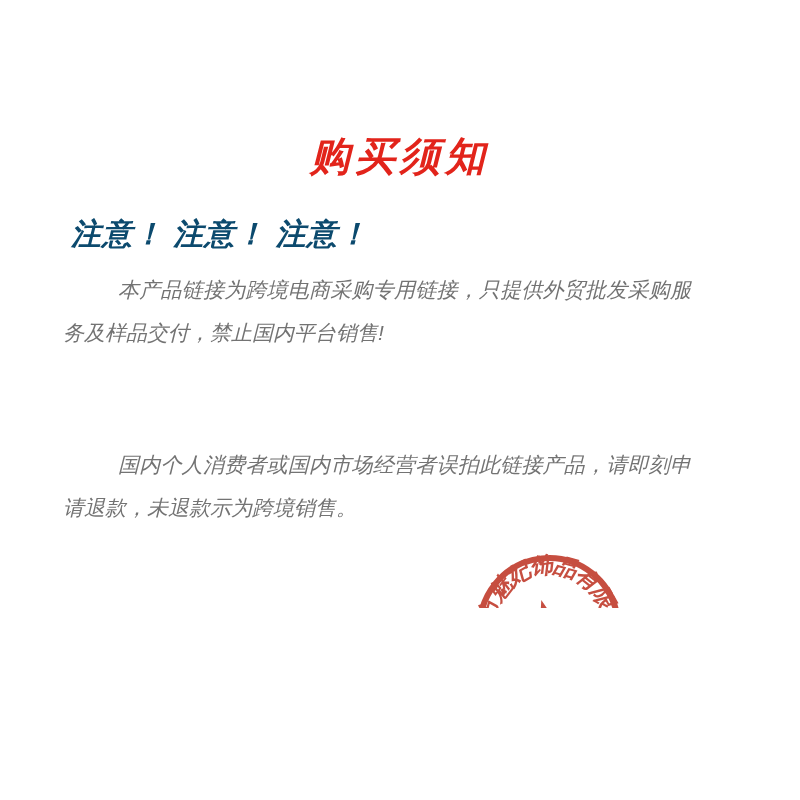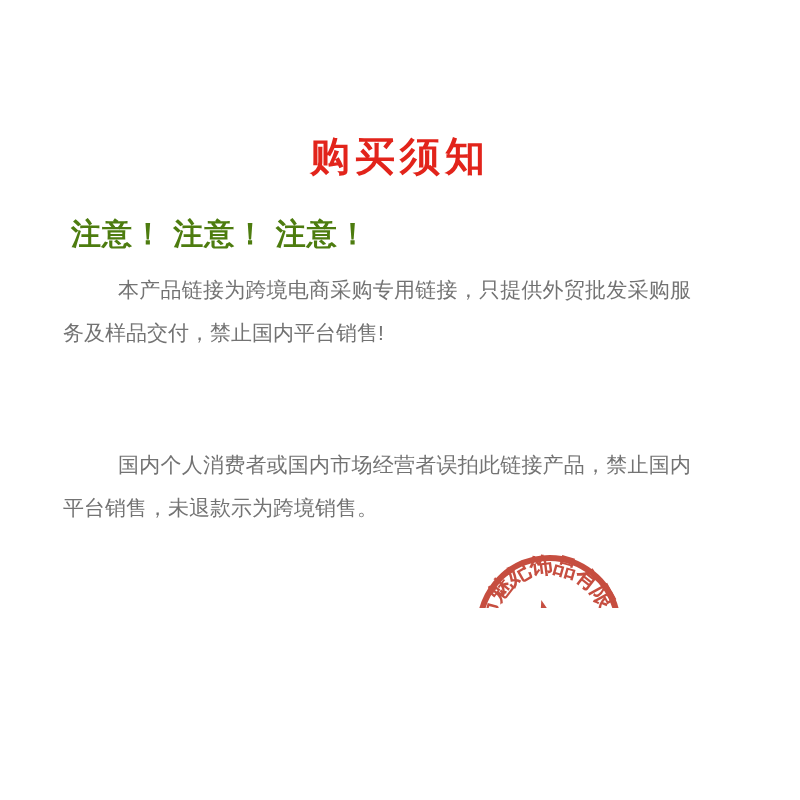--- a/index.html
+++ b/index.html
@@ -8,20 +8,21 @@
     background: #ffffff;
   }
   .page {
     position: relative;
     width: 800px;
     height: 608px;
     background: #ffffff;
     overflow: hidden;
     font-family: "Liberation Sans", sans-serif;
     color: #1a1a1a;
+    font-style: italic;
   }
   .doc-title {
     position: absolute;
     top: 136px;
     left: 0;
     width: 800px;
     text-align: center;
     font-size: 40px;
     line-height: 1;
     font-weight: bold;
@@ -29,21 +30,21 @@
     color: #e2241b;
   }
   .attention {
     position: absolute;
     top: 217px;
     left: 71px;
     font-size: 30px;
     line-height: 1.1;
     font-weight: bold;
     letter-spacing: 1px;
-    color: #4d7c0f;
+    color: #0c4a6e;
   }
   .para {
     position: absolute;
     left: 63px;
     width: 628px;
     font-size: 21px;
     line-height: 43px;
     text-indent: 55px;
     color: #737373;
     text-align: justify;
@@ -93,21 +94,21 @@
 
 <div class="page">
 
   <div class="doc-title">购买须知</div>
 
   <div class="attention">注意！ 注意！ 注意！</div>
 
   <div class="para para-1">本产品链接为跨境电商采购专用链接，只提供外贸批发采购服务及样品交付，禁止国内平台销售!</div>
 
 
-  <div class="para para-3">国内个人消费者或国内市场经营者误拍此链接产品，禁止国内平台销售，未退款示为跨境销售。</div>
+  <div class="para para-3">国内个人消费者或国内市场经营者误拍此链接产品，请即刻申请退款，未退款示为跨境销售。</div>
 
   <div class="company-name">义乌市魅妃饰品有限公司</div>
 
   <div class="seal">
     <svg width="160" height="160" viewBox="-80 -80 160 160" xmlns="http://www.w3.org/2000/svg">
       <g transform="rotate(-6)">
 
         <circle cx="0" cy="0" r="69" fill="none" stroke="#c03a2b" stroke-width="6"></circle>
 
         <defs>

